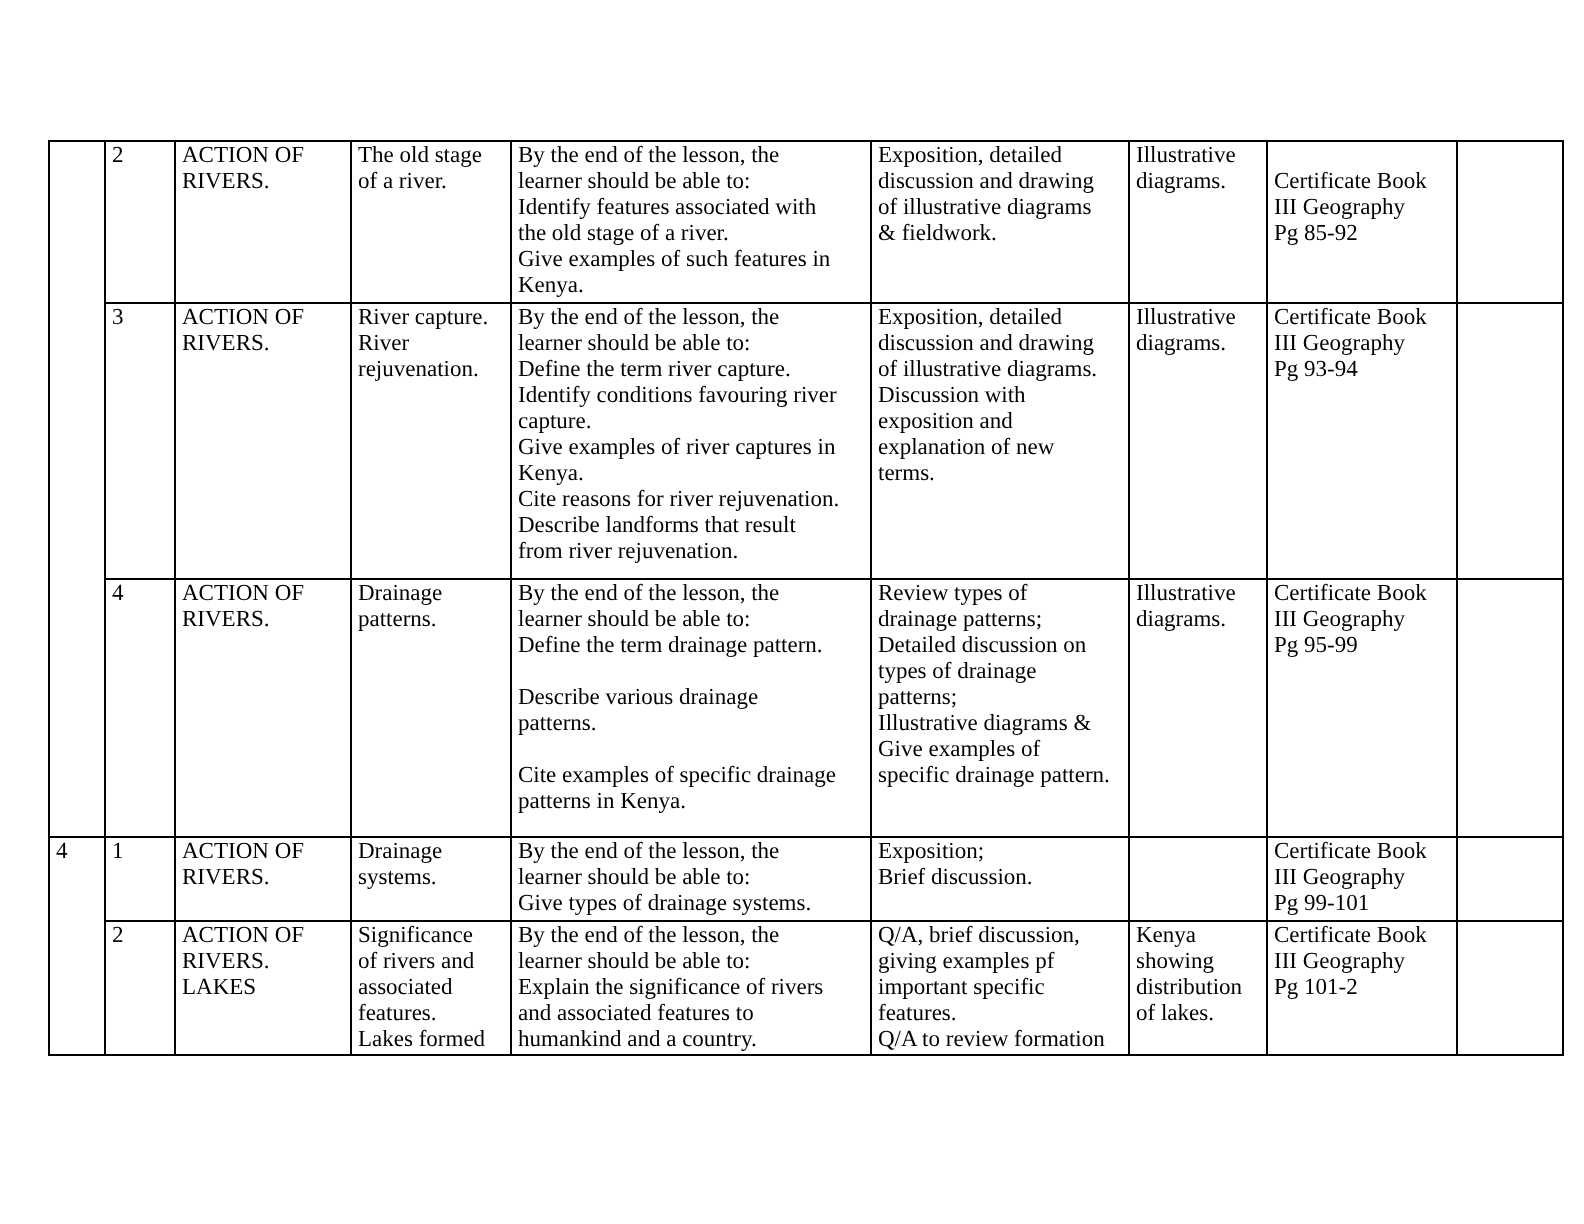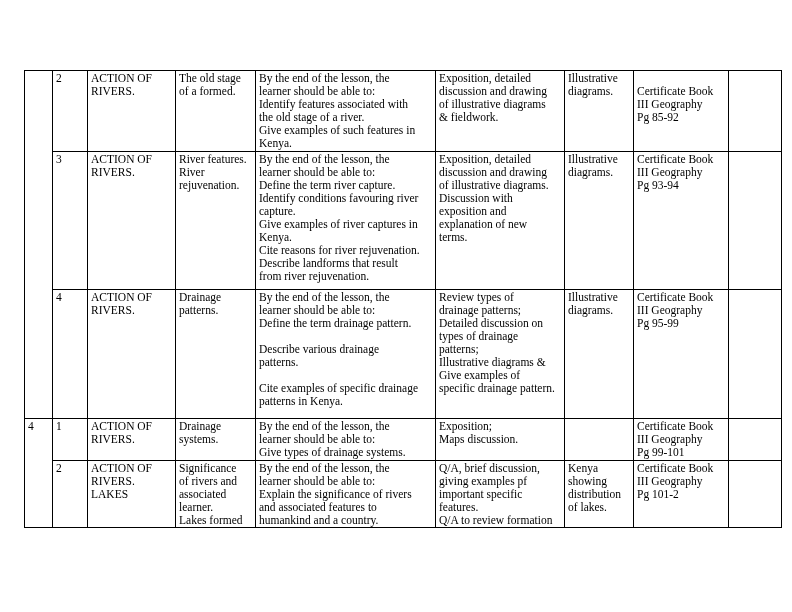--- a/index.html
+++ b/index.html
@@ -75,21 +75,21 @@
           </td>
       <td>
             <div class="cell">2</div>
           </td>
       <td>
             <div class="cell">ACTION OF
 RIVERS.</div>
           </td>
       <td>
             <div class="cell">The old stage
-of a formed.</div>
+of a river.</div>
           </td>
       <td>
             <div class="cell">By the end of the lesson, the
 learner should be able to:
 Identify features associated with
 the old stage of a river.
 Give examples of such features in
 Kenya.</div>
           </td>
       <td>
@@ -115,21 +115,21 @@
 
     <tr class="r1">
       <td>
             <div class="cell">3</div>
           </td>
       <td>
             <div class="cell">ACTION OF
 RIVERS.</div>
           </td>
       <td>
-            <div class="cell">River features.
+            <div class="cell">River capture.
 River
 rejuvenation.</div>
           </td>
       <td>
             <div class="cell">By the end of the lesson, the
 learner should be able to:
 Define the term river capture.
 Identify conditions favouring river
 capture.
 Give examples of river captures in
@@ -223,21 +223,21 @@
             <div class="cell">Drainage
 systems.</div>
           </td>
       <td>
             <div class="cell">By the end of the lesson, the
 learner should be able to:
 Give types of drainage systems.</div>
           </td>
       <td>
             <div class="cell">Exposition;
-Maps discussion.</div>
+Brief discussion.</div>
           </td>
       <td>
             <div class="cell"></div>
           </td>
       <td>
             <div class="cell">Certificate Book
 III Geography
 Pg 99-101</div>
           </td>
       <td>
@@ -251,21 +251,21 @@
           </td>
       <td>
             <div class="cell">ACTION OF
 RIVERS.
 LAKES</div>
           </td>
       <td>
             <div class="cell">Significance
 of rivers and
 associated
-learner.
+features.
 Lakes formed</div>
           </td>
       <td>
             <div class="cell">By the end of the lesson, the
 learner should be able to:
 Explain the significance of rivers
 and associated features to
 humankind and a country.</div>
           </td>
       <td>

